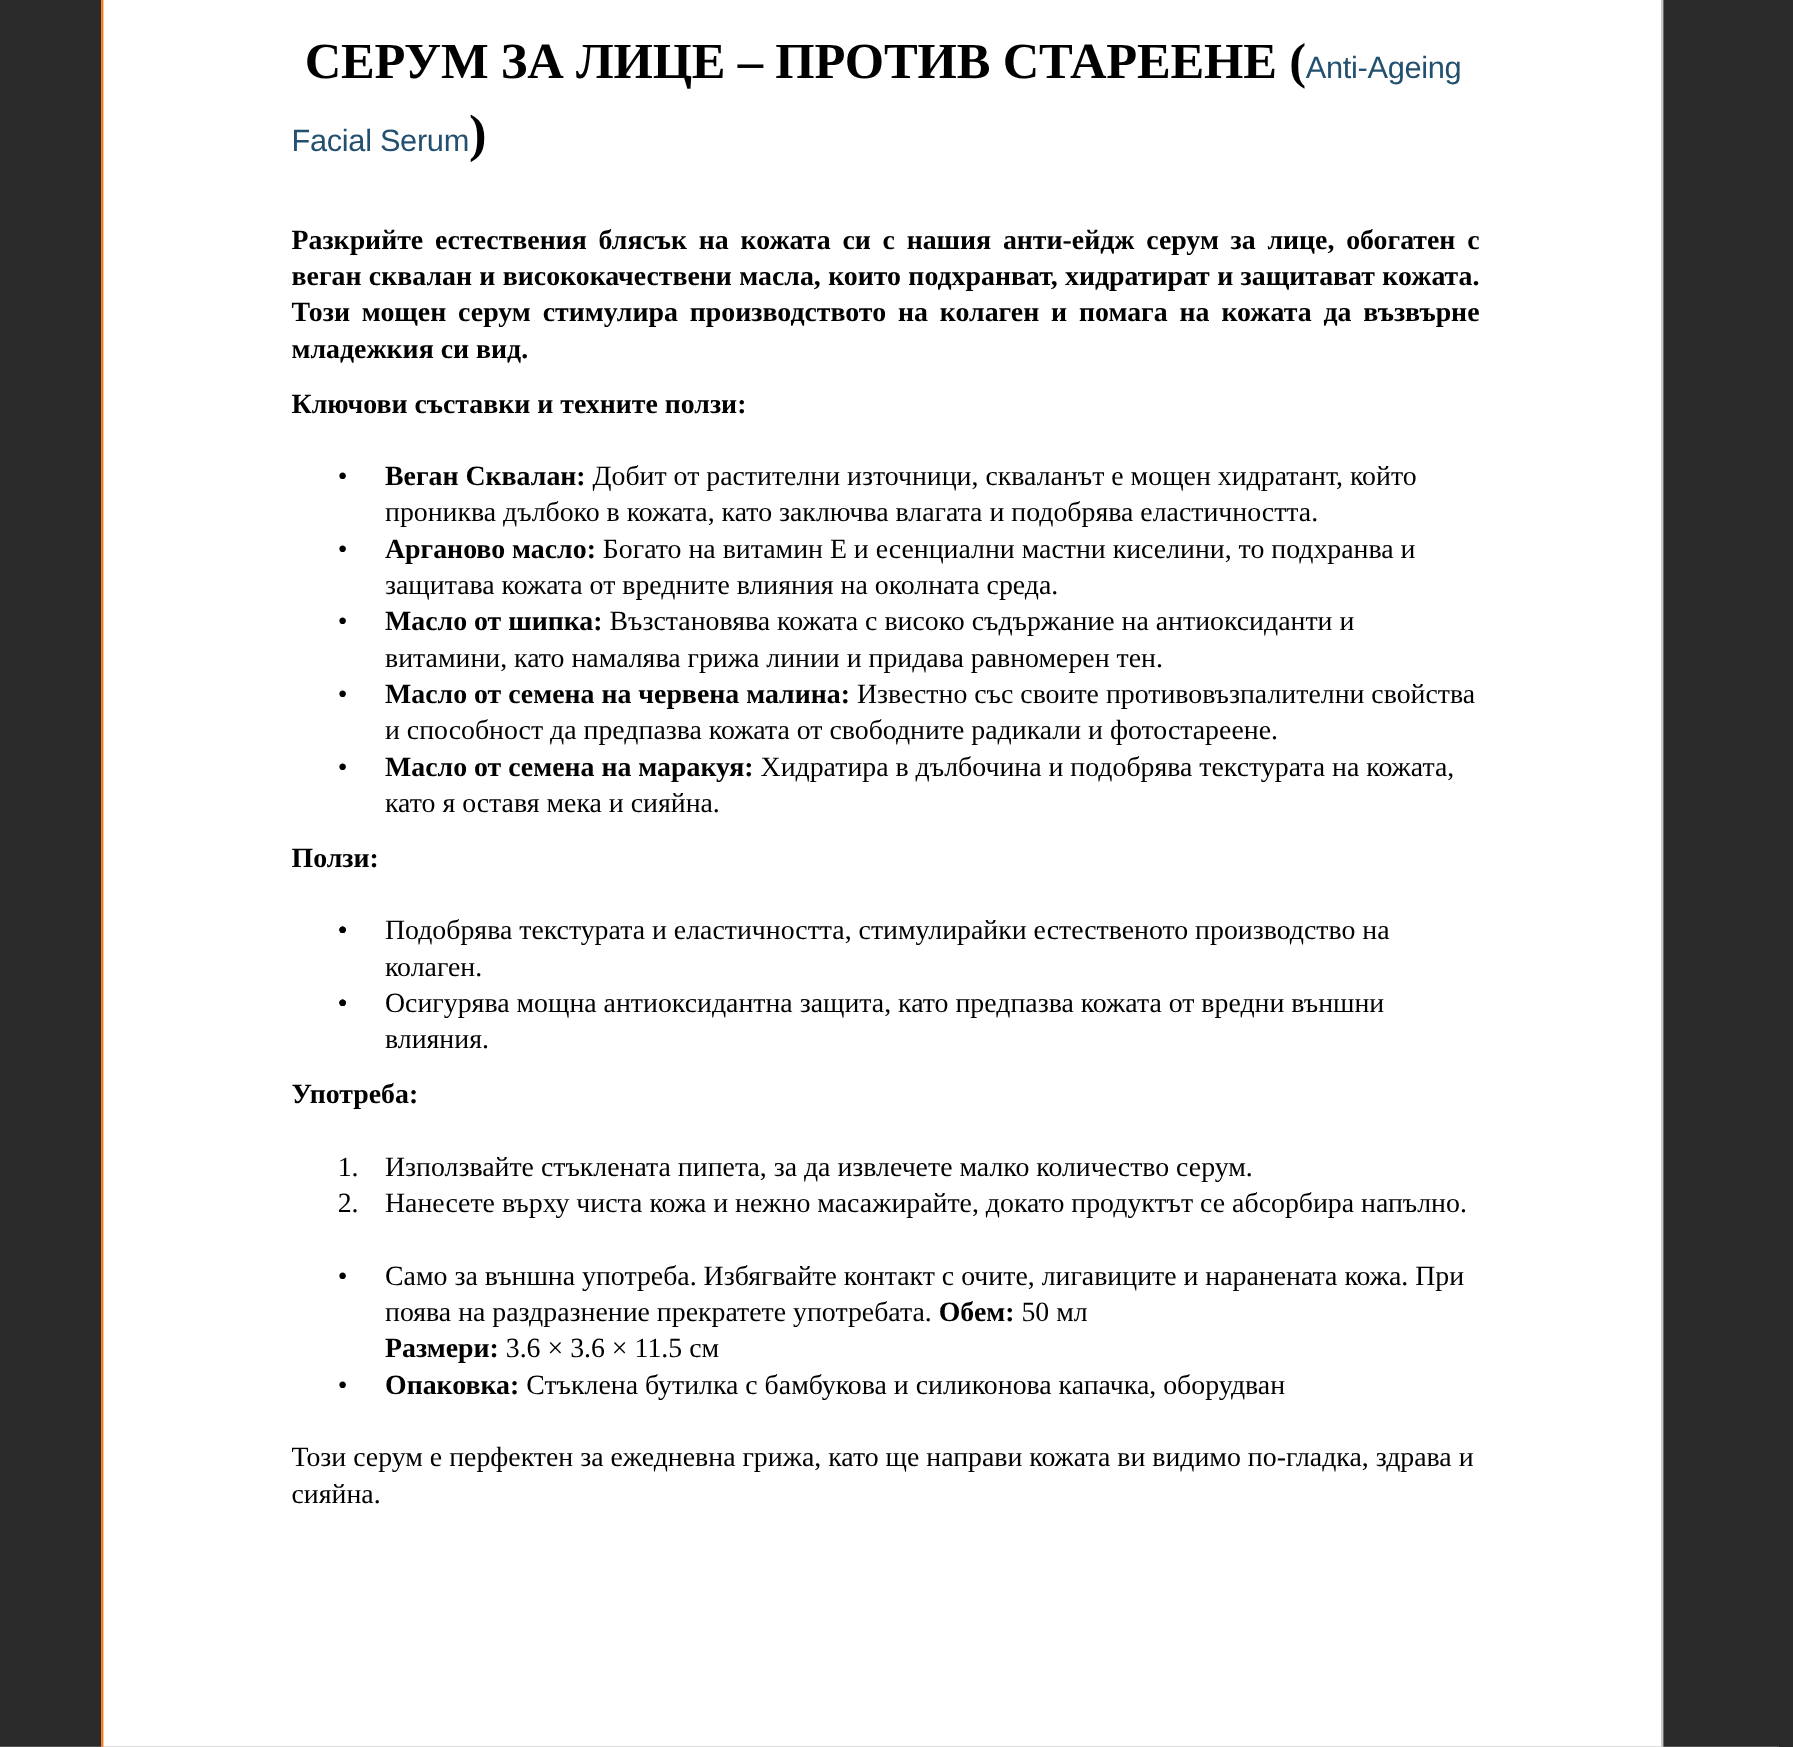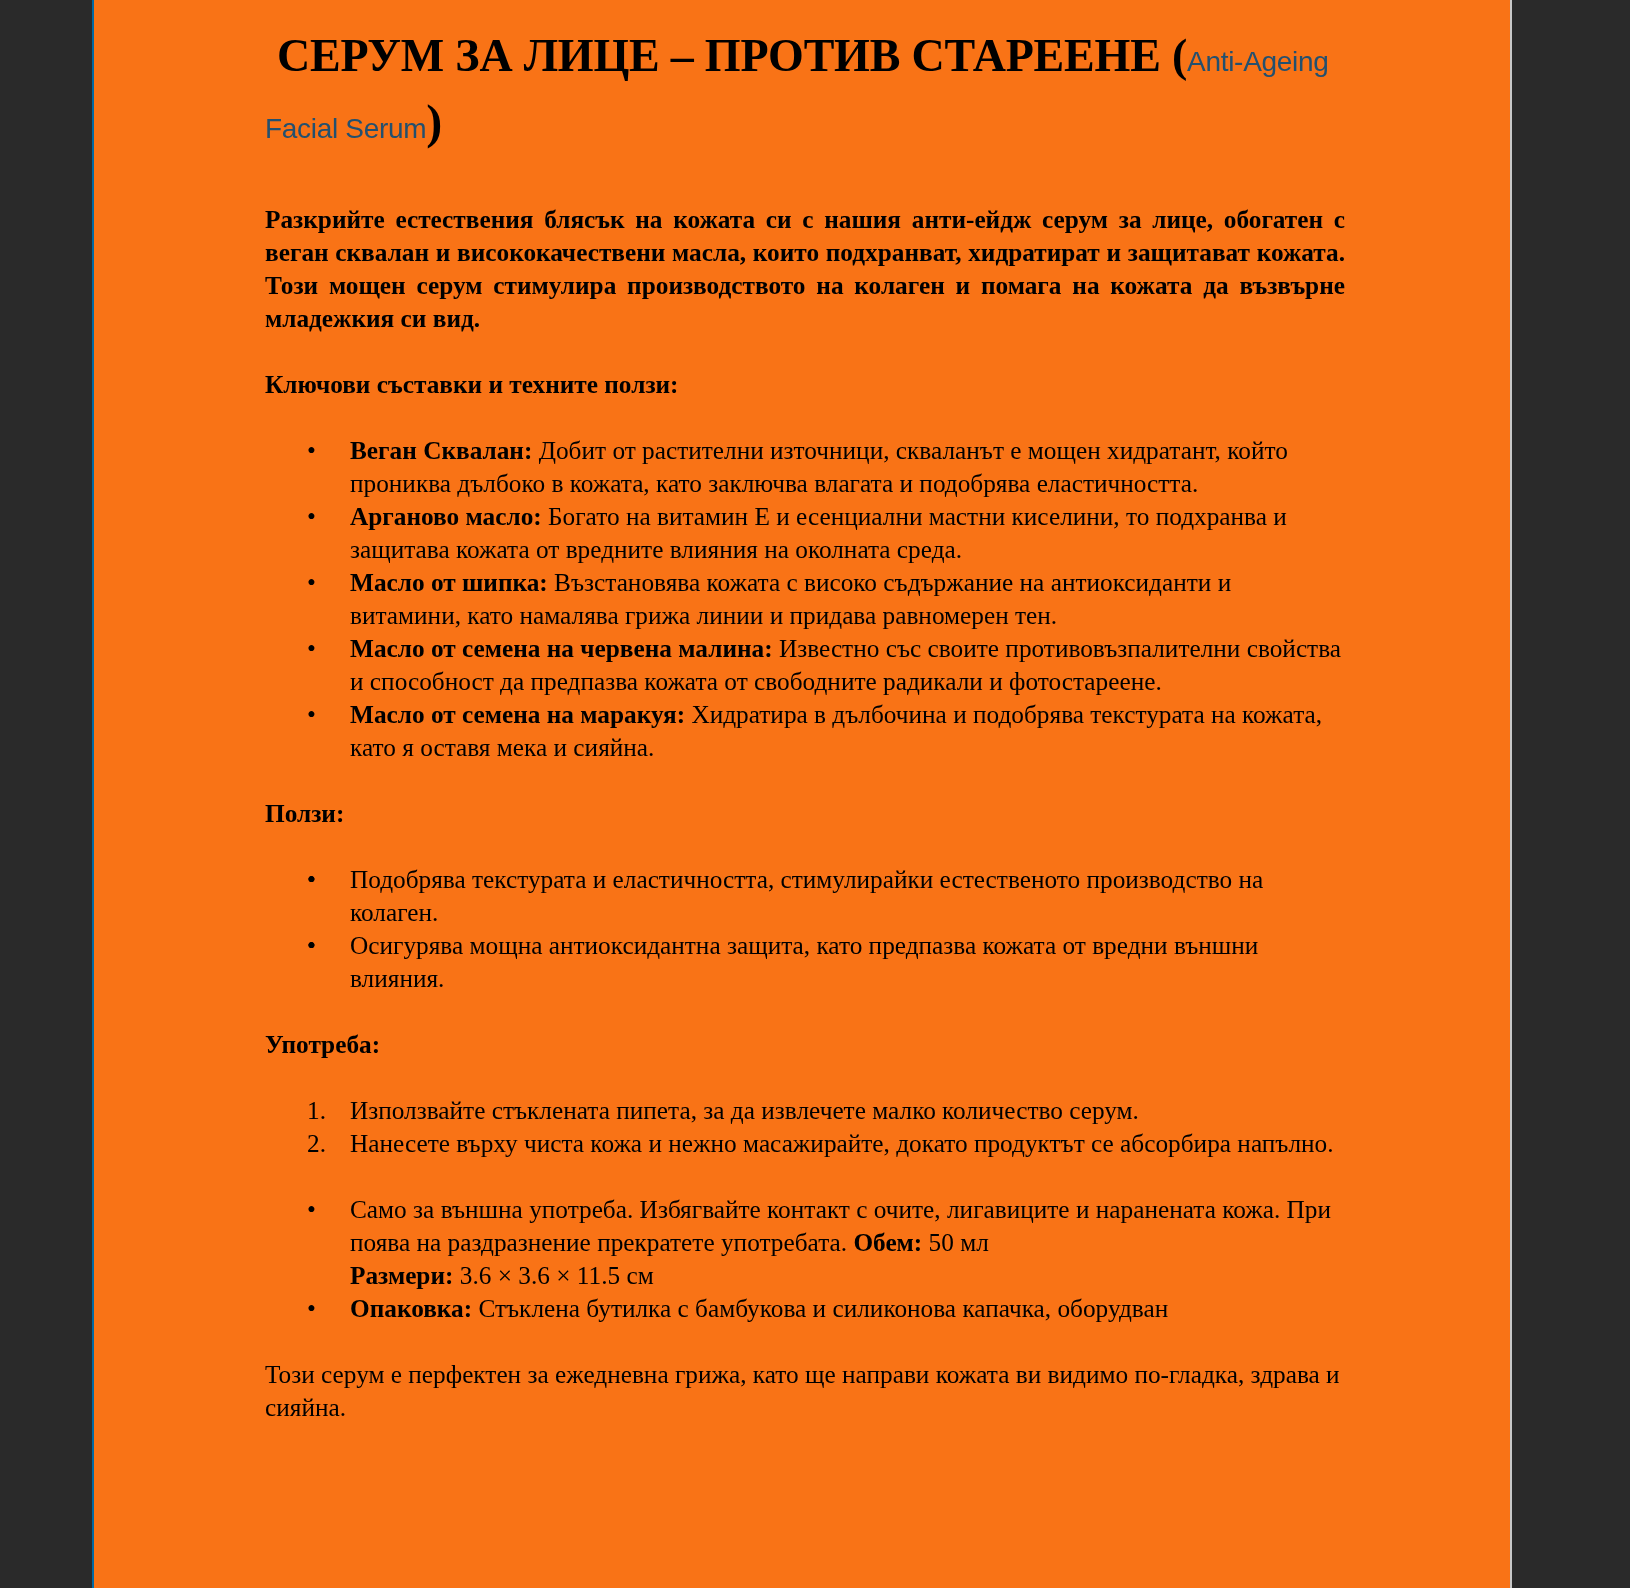--- a/index.html
+++ b/index.html
@@ -5,22 +5,22 @@
   html, body { margin: 0; padding: 0; }
   body {
     width: 1630px; height: 1588px; overflow: hidden;
     background: #2a2a2a;
     position: relative;
     font-family: "Liberation Serif", "DejaVu Serif", serif;
     color: #000;
   }
   .page {
     position: absolute; left: 92px; top: 0; width: 1416px; height: 1588px;
-    background: #f97316;
-    border-left: 2px solid #0369a1;
+    background: #ffffff;
+    border-left: 2px solid #f97316;
     border-right: 2px solid #c8c8c8;
     overflow: hidden;
   }
   .content {
     position: absolute; left: 171px; top: 0; width: 1080px;
     font-size: 25.3px; line-height: 33px;
   }
   .title {
     margin: 26px 0 0 0;
     font-size: 46px; line-height: 60px; font-weight: bold;
@@ -29,21 +29,21 @@
   .title .t-main { padding-left: 12px; }
   .title .t-en {
     font-family: "Liberation Sans", "DejaVu Sans", sans-serif;
     font-weight: normal; font-size: 28px; color: #23506f;
     letter-spacing: -0.3px;
   }
   .title .paren { font-weight: bold; font-size: 48px; }
   p { margin: 0; }
   .justify { text-align: justify; }
   .intro { margin-top: 44px; font-weight: bold; }
-  .heading { font-weight: bold; margin-top: 33px; }
+  .heading { font-weight: bold; margin-top: 17px; }
   ul, ol { margin: 33px 0 0 0; padding: 0; list-style: none; }
   li { position: relative; padding-left: 85px; }
   li .bullet { position: absolute; left: 42px; top: 0; }
   li .num { position: absolute; left: 42px; top: 0; }
   b { font-weight: bold; }
   .notes { margin-top: 33px; }
   .closing { margin-top: 33px; }
 </style>
 </head>
 <body>

